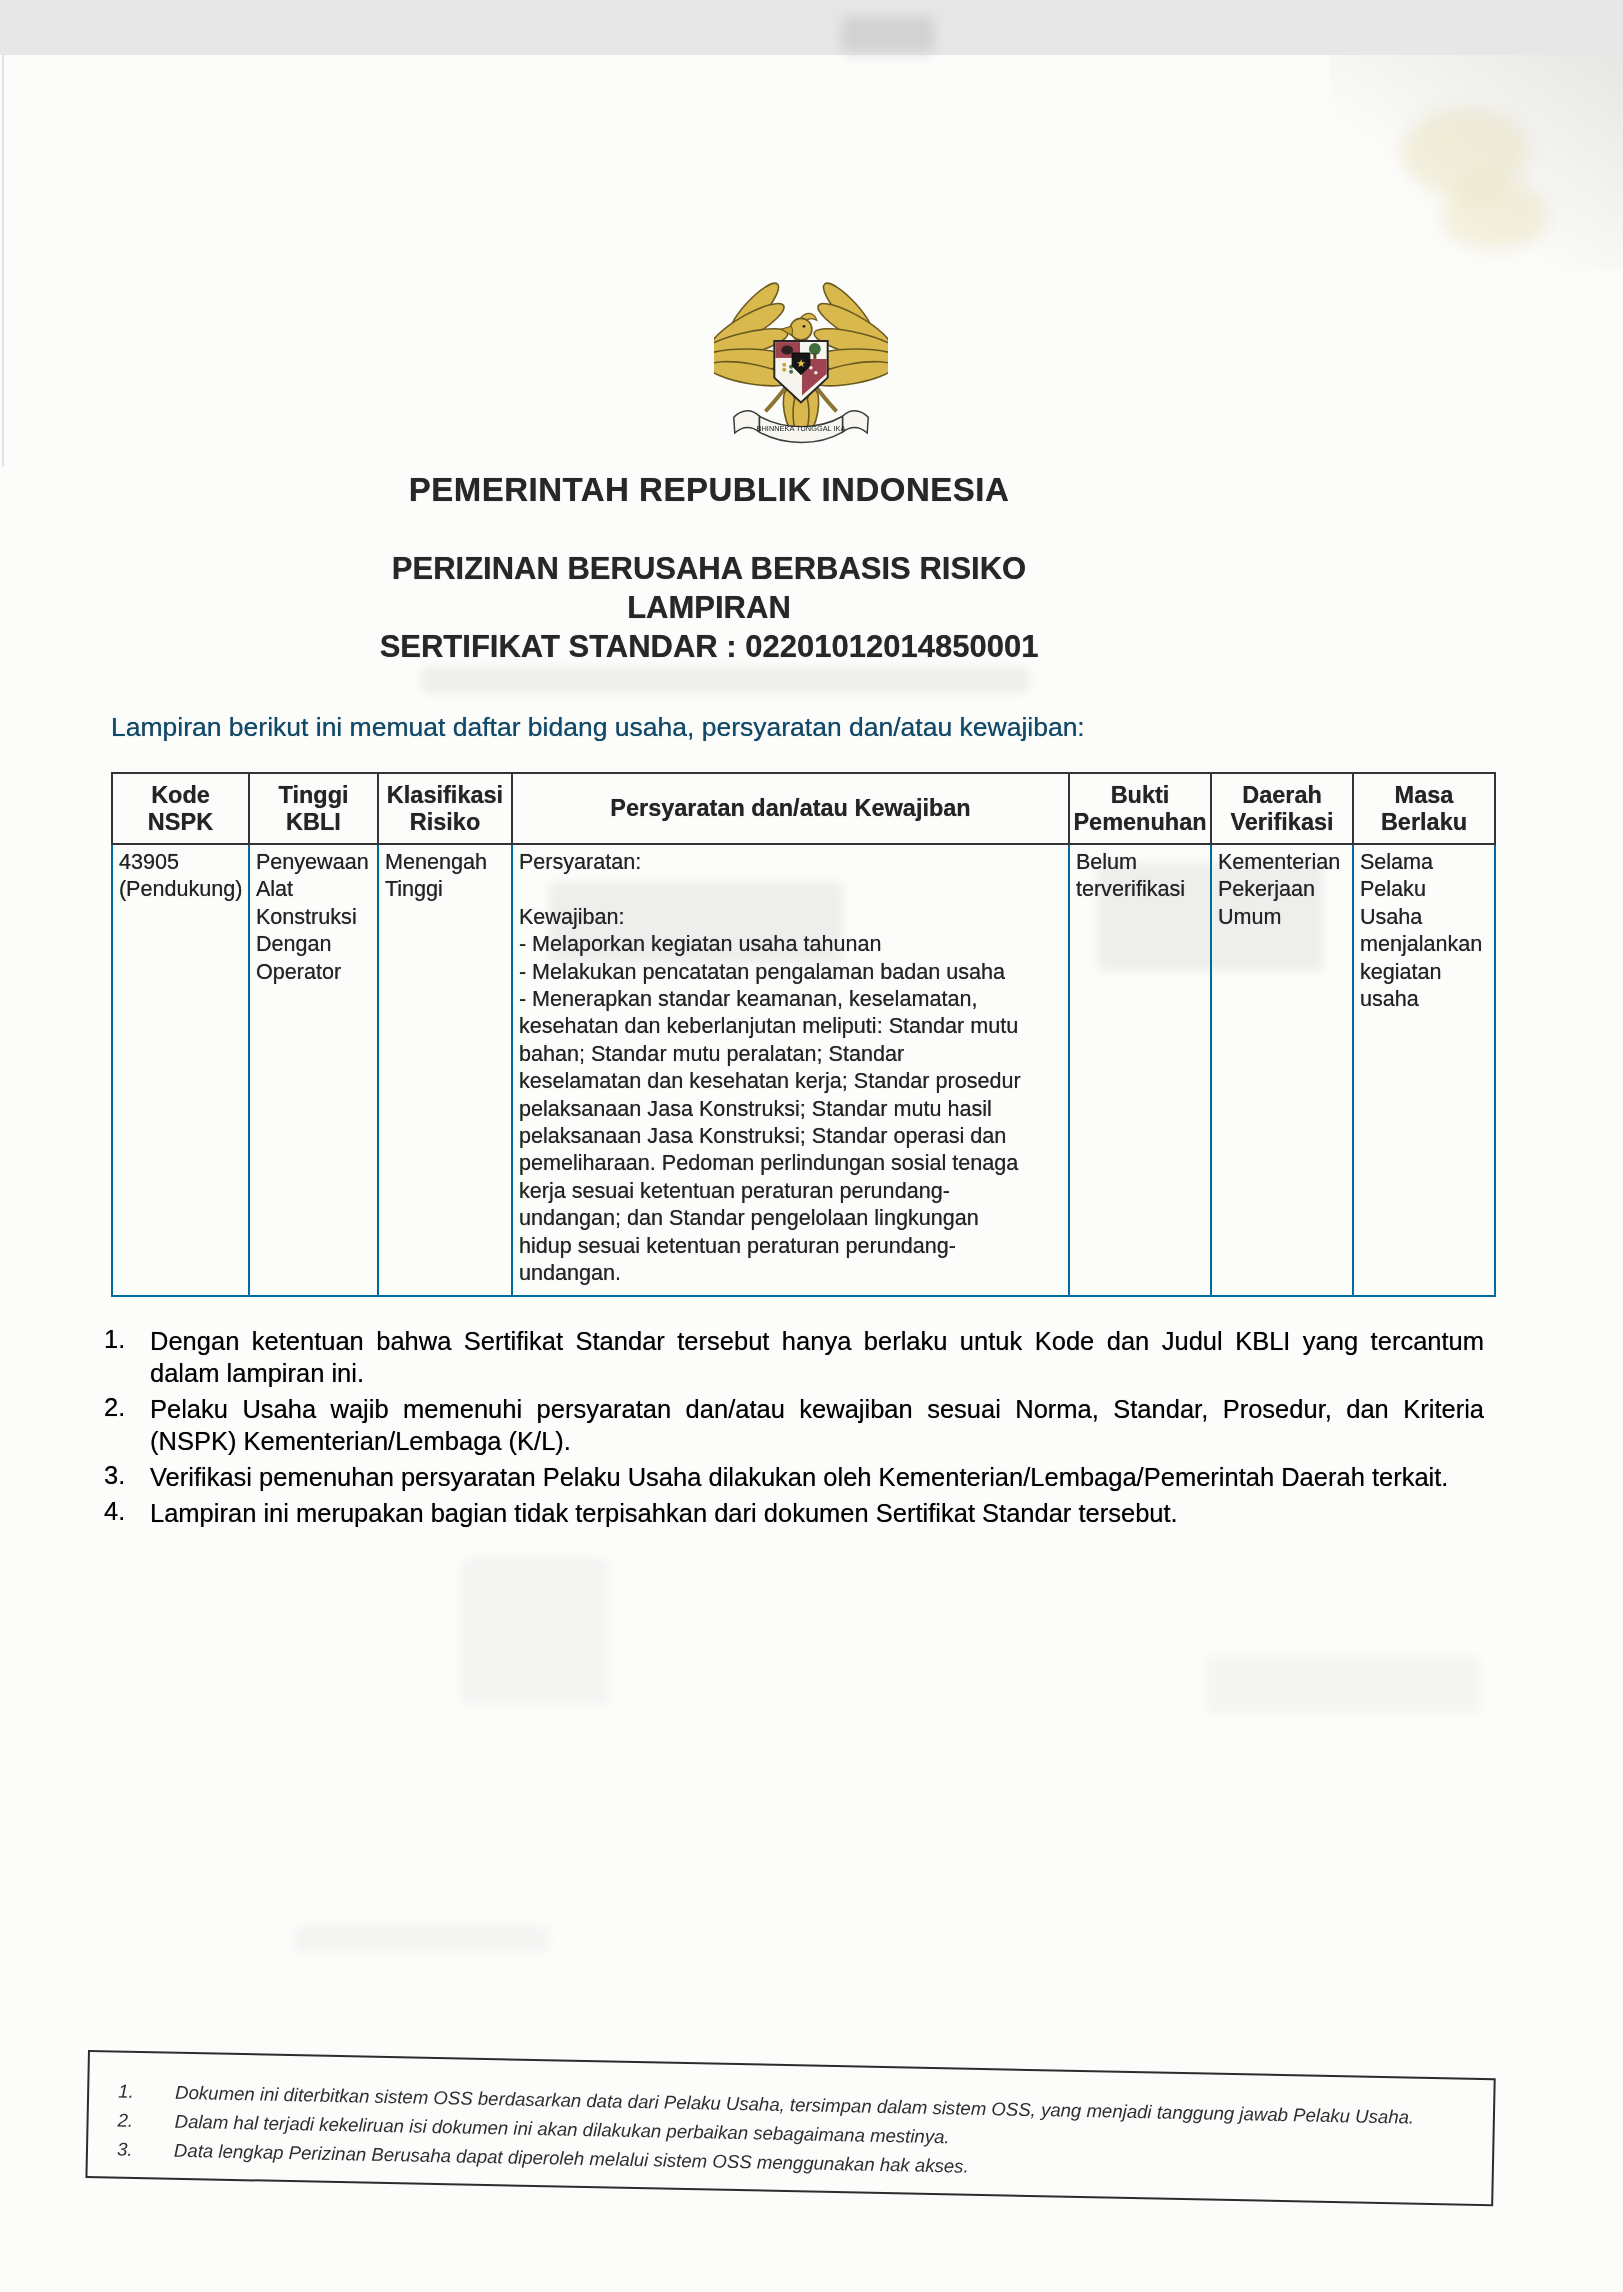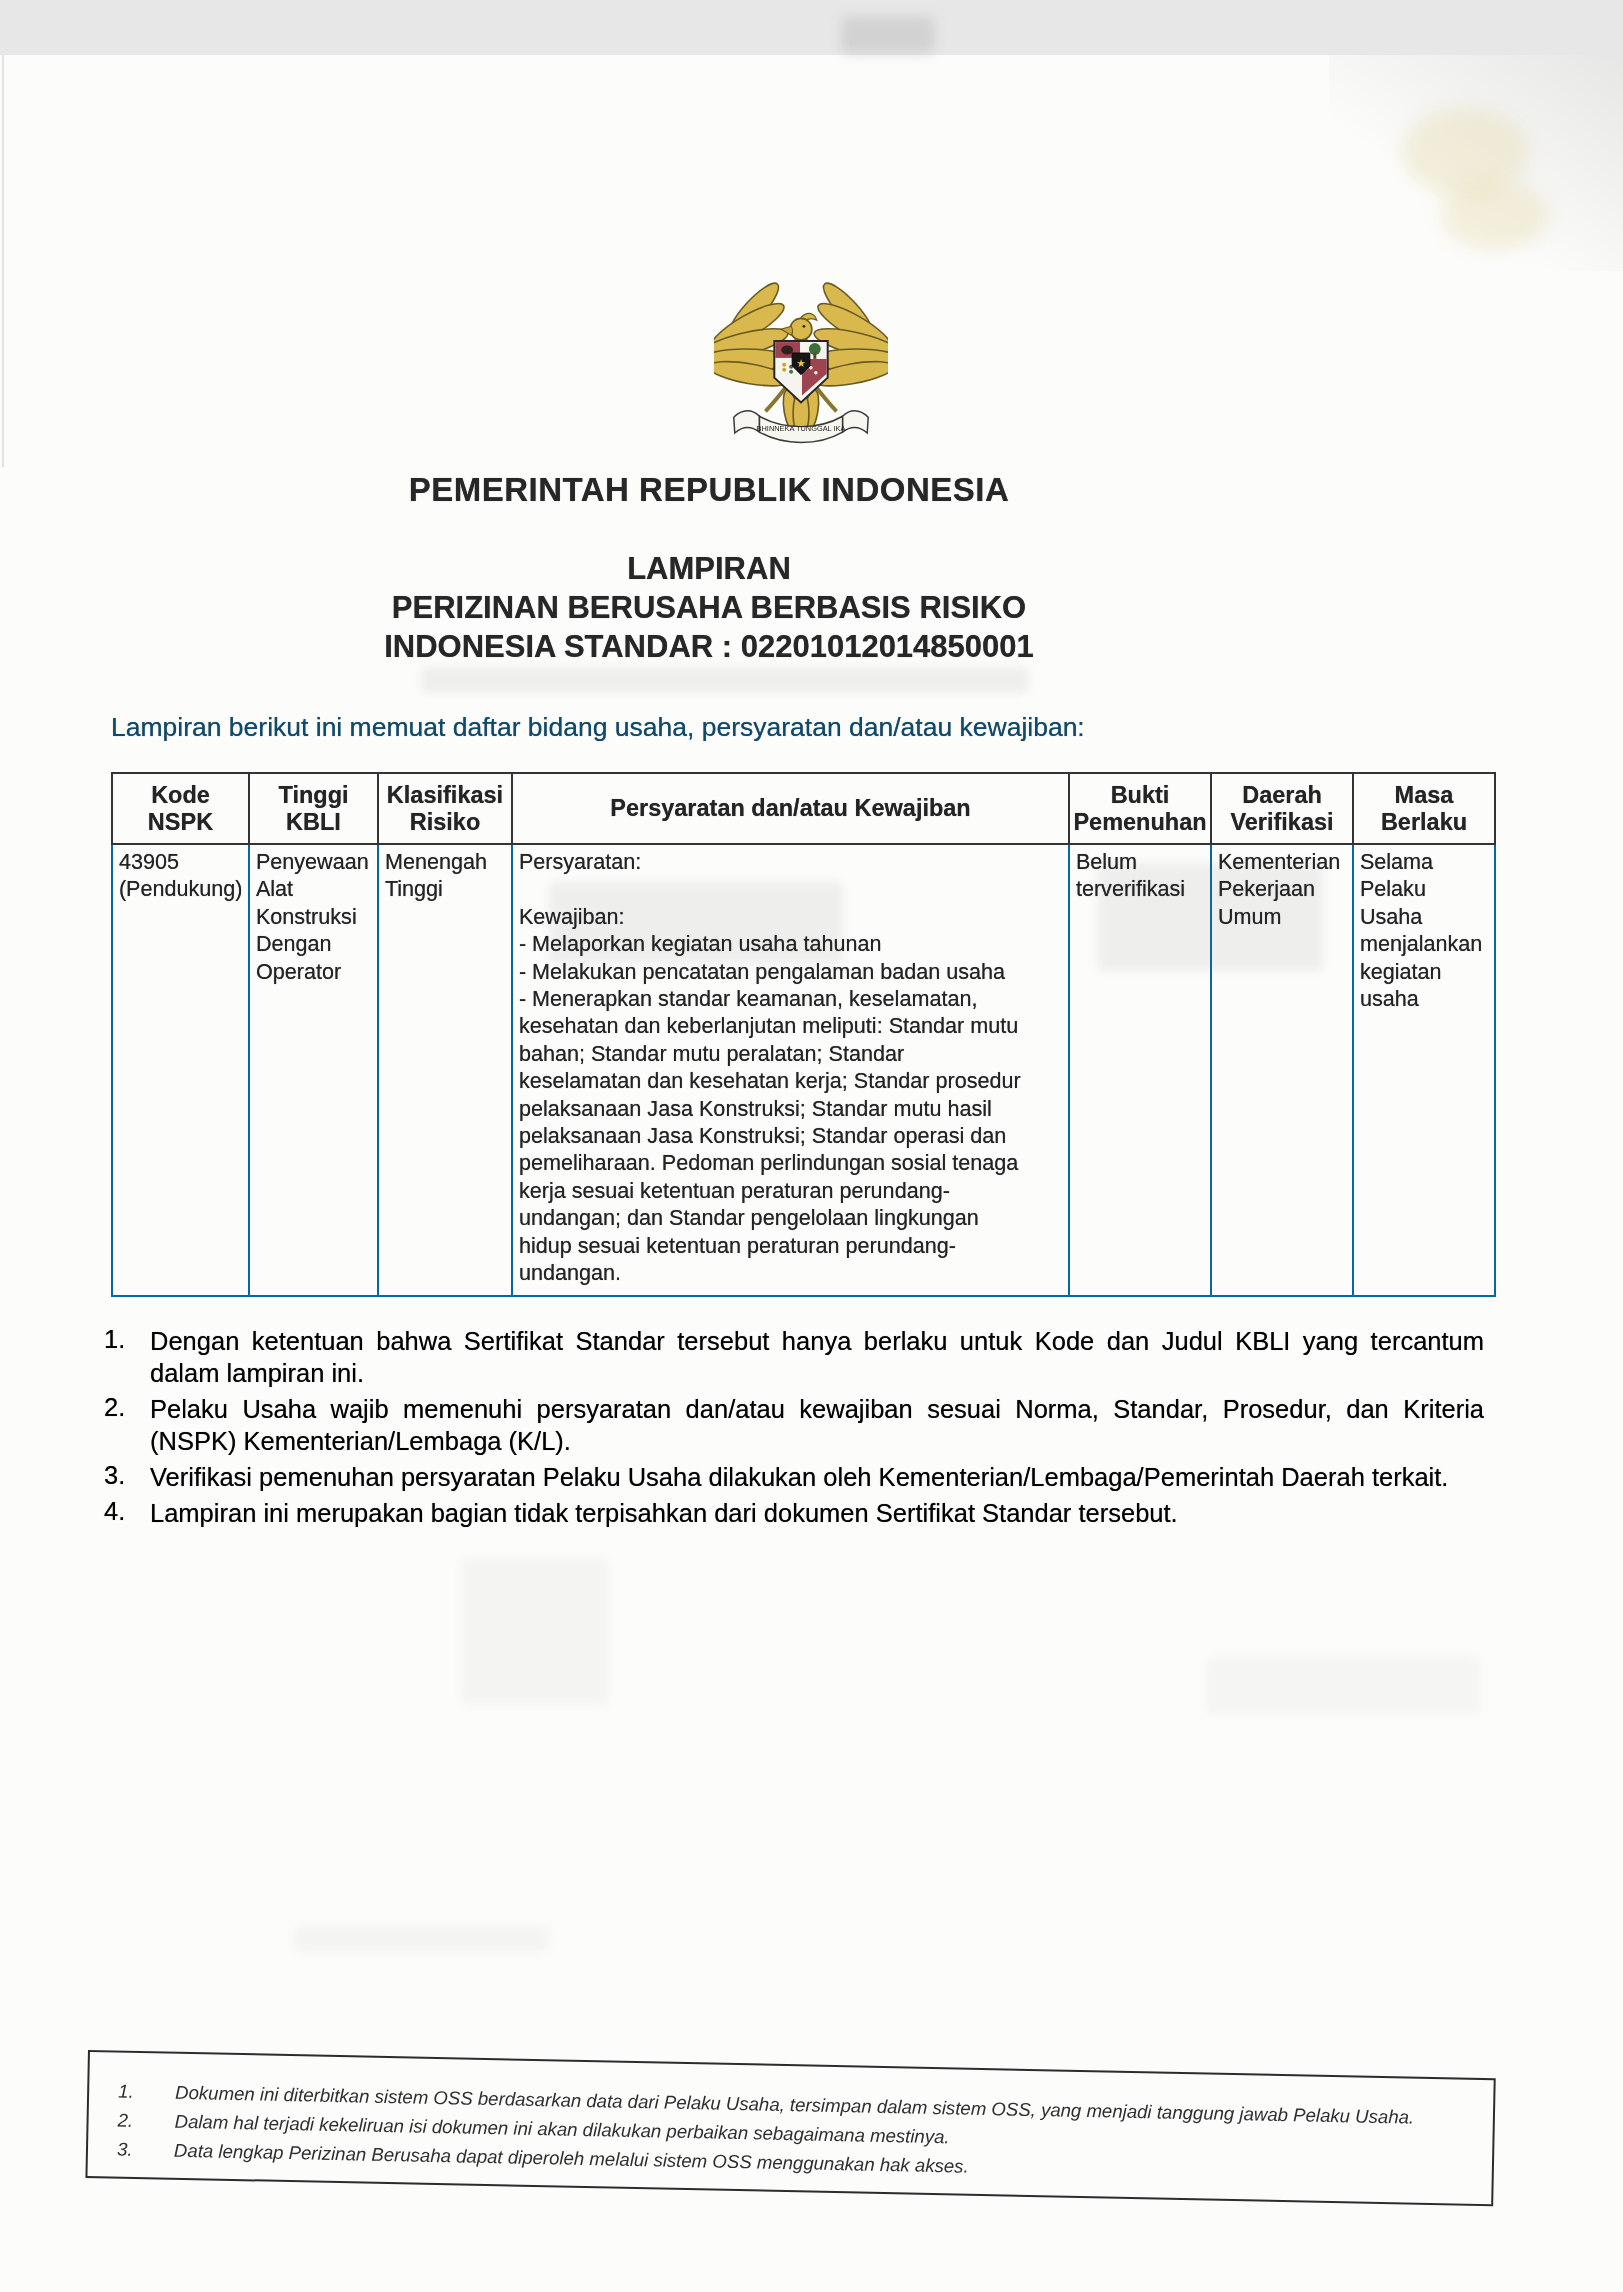--- a/index.html
+++ b/index.html
@@ -127,23 +127,23 @@
 
     <path d="M20,172 C29,163 39,164 46,171 L46,187 C38,181 29,181 21,188 Z" fill="#f8f6f0" stroke="#3a3a3a" stroke-width="1.5"></path>
     <path d="M156,172 C147,163 137,164 130,171 L130,187 C138,181 147,181 155,188 Z" fill="#f8f6f0" stroke="#3a3a3a" stroke-width="1.5"></path>
     <path d="M46,171 C70,185 106,185 130,171 L130,187 C106,201 70,201 46,187 Z" fill="#f8f6f0" stroke="#3a3a3a" stroke-width="1.5"></path>
     <text x="88" y="186" text-anchor="middle" font-size="7.5" fill="#1e1e1e">BHINNEKA TUNGGAL IKA</text>
   </svg>
 
   <div class="title-block">
     <div class="gov-title soft">PEMERINTAH REPUBLIK INDONESIA</div>
     <div class="sub-titles soft">
+      <div>PERIZINAN BERUSAHA BERBASIS RISIKO</div>
       <div>LAMPIRAN</div>
-      <div>PERIZINAN BERUSAHA BERBASIS RISIKO</div>
-      <div>INDONESIA STANDAR : 02201012014850001</div>
+      <div>SERTIFIKAT STANDAR : 02201012014850001</div>
     </div>
   </div>
 
   <div class="intro soft">Lampiran berikut ini memuat daftar bidang usaha, persyaratan dan/atau kewajiban:</div>
 
   <table class="kbli soft">
     <colgroup>
       <col style="width:137px">
         <col style="width:129px">
         <col style="width:134px">

